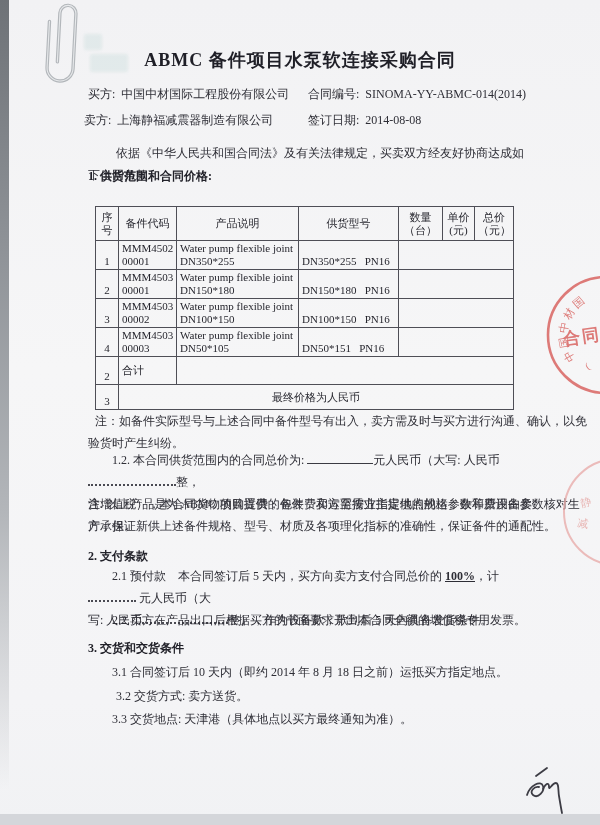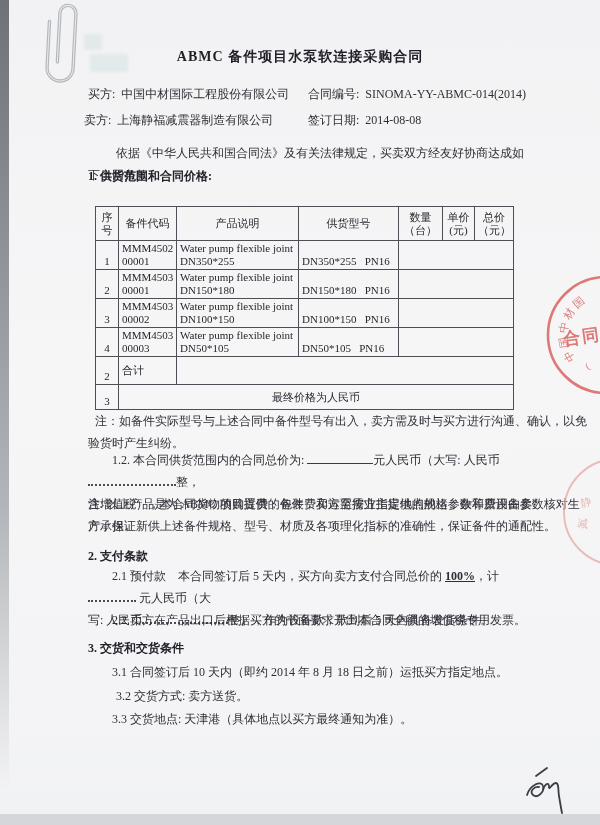--- a/index.html
+++ b/index.html
@@ -9,21 +9,21 @@
     font-family:"Liberation Serif","DejaVu Serif",serif;color:#2e2e36;
   }
   
   .edge-left{position:absolute;left:0;top:0;width:9px;height:790px;
     background:linear-gradient(180deg,#6e7277 0%,#8d9196 30%,#b3b6ba 65%,rgba(214,216,219,0) 100%);}
   .edge-bottom{position:absolute;left:0;bottom:0;width:600px;height:11px;background:#d4d6da;}
   .para{position:absolute;font-size:12px;line-height:22px;color:#2e2e36;}
   .pre{white-space:pre-line;}
   .bold{font-weight:bold;color:#22222a;text-align:right;}
   .title{position:absolute;top:48px;left:0;width:600px;text-align:center;
-    font-size:14px;font-weight:bold;letter-spacing:1px;color:#1f1f27;}
+    font-size:18px;font-weight:bold;letter-spacing:1px;color:#1f1f27;}
   .meta{position:absolute;font-size:12px;line-height:18px;}
   .meta .lbl{margin-right:6px;}
   
   .bl{display:inline-block;height:11px;vertical-align:baseline;}
   .bls{border-bottom:1px solid #3a3a42;}
   .bld{border-bottom:2px dotted #4a4a52;}
   .w66{width:66px}.w88{width:88px}.w48{width:48px}.w86{width:86px}
   .pct{font-weight:bold;text-decoration:underline;}
   
   .t{position:absolute;left:95px;top:206px;border-collapse:collapse;table-layout:fixed;width:418px;}
@@ -132,21 +132,21 @@
 DN100*150</td>
       <td class="cmodel">DN100*150   PN16</td>
       <td class="copen" colspan="3"></td>
     </tr>
     <tr class="br">
       <td class="cno">4</td>
       <td class="ccode pre">MMM4503
 00003</td>
       <td class="cdesc pre">Water pump flexible joint
 DN50*105</td>
-      <td class="cmodel">DN50*105   PN16</td>
+      <td class="cmodel">DN50*151   PN16</td>
       <td class="copen" colspan="3"></td>
     </tr>
     <tr class="sr">
       <td class="cno">2</td>
       <td class="csub">合计</td>
       <td class="copen2" colspan="5"></td>
     </tr>
     <tr class="fr">
       <td class="cno">3</td>
       <td class="cfinal" colspan="6">最终价格为人民币</td>

